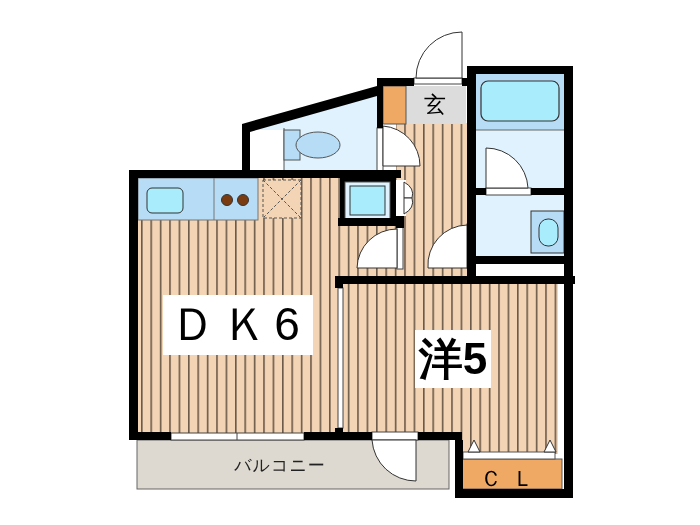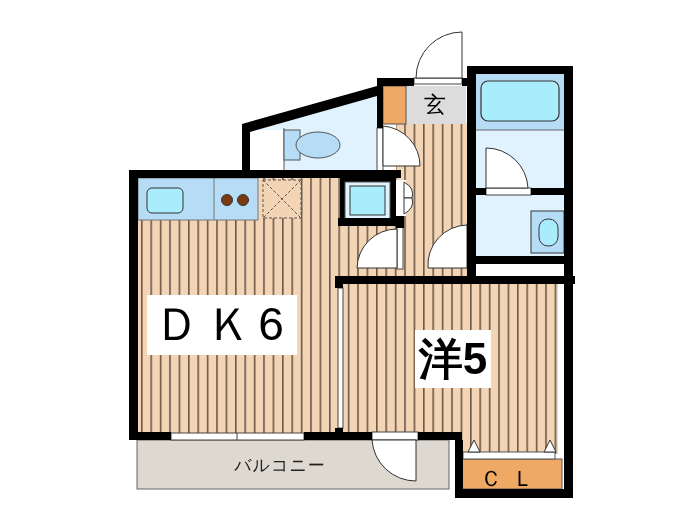--- a/index.html
+++ b/index.html
@@ -1,19 +1,19 @@
 <!DOCTYPE html>
 <html><head>
 <meta charset="utf-8">
 <style>
   html, body { margin:0; padding:0; background:#ffffff; }
   body { width:700px; height:525px; position:relative; overflow:hidden; font-family:"Liberation Sans", sans-serif; }
   svg { position:absolute; left:0; top:0; }
   .label-box { position:absolute; background:#ffffff; display:flex; align-items:center; justify-content:center; color:#000; }
-  .dk-label { left:147px; top:295px; width:150px; height:60px; font-size:46px; letter-spacing:6px; }
+  .dk-label { left:163px; top:295px; width:150px; height:60px; font-size:46px; letter-spacing:6px; }
   .yo-label { left:415px; top:330px; width:76px; height:58px; font-size:44px;font-weight:bold; }
   .genkan-label { position:absolute; left:408px; top:88px; width:54px; height:34px; display:flex; align-items:center; justify-content:center; font-size:22px; color:#000; }
   .balcony-label { position:absolute; left:200px; top:451px; width:160px; height:28px; display:flex; align-items:center; justify-content:center; font-size:17px; color:#222; letter-spacing:1px; }
   .cl-label { position:absolute; left:462px; top:459px; width:100px; height:40px; display:flex; align-items:center; justify-content:center; font-size:22px; letter-spacing:10px; color:#000; }
 </style>
 </head>
 <body>
 
 <svg width="700" height="525" viewBox="0 0 700 525">
   <defs>

